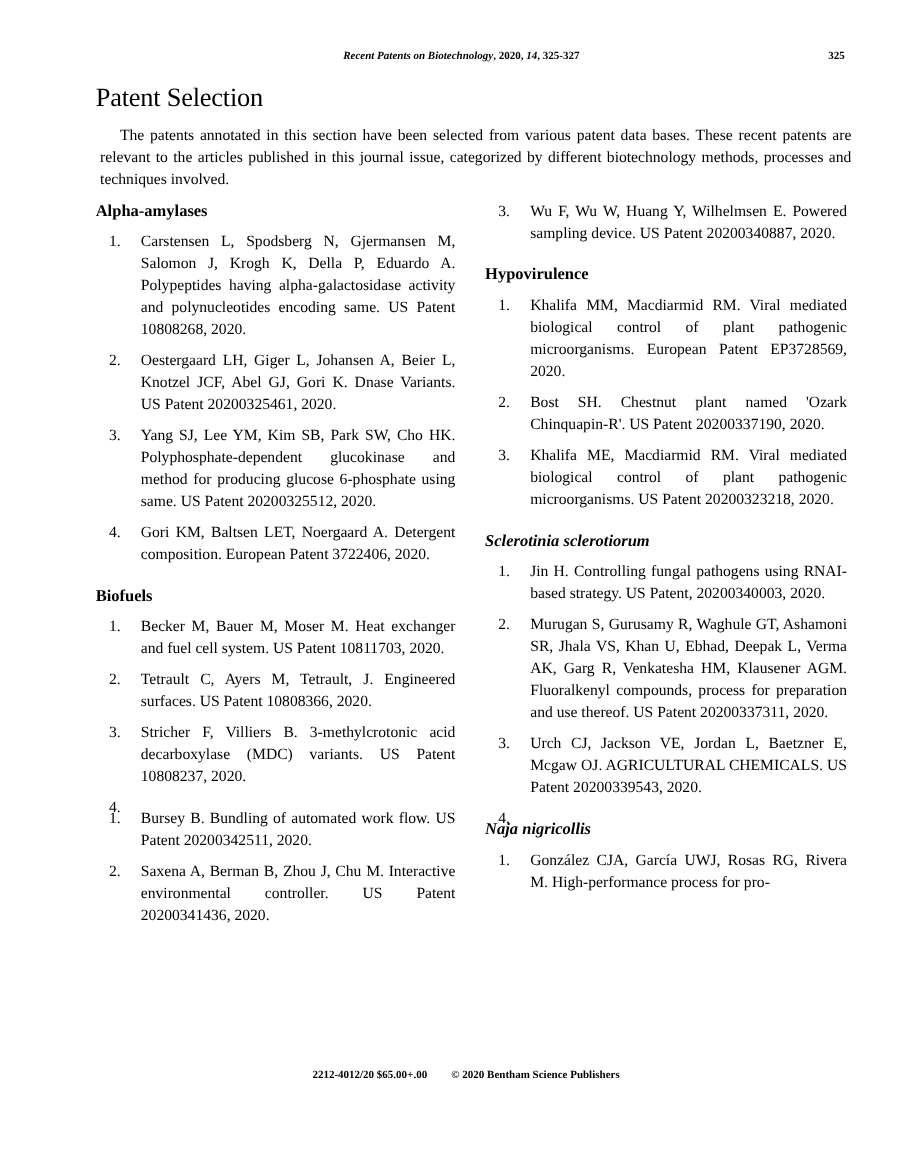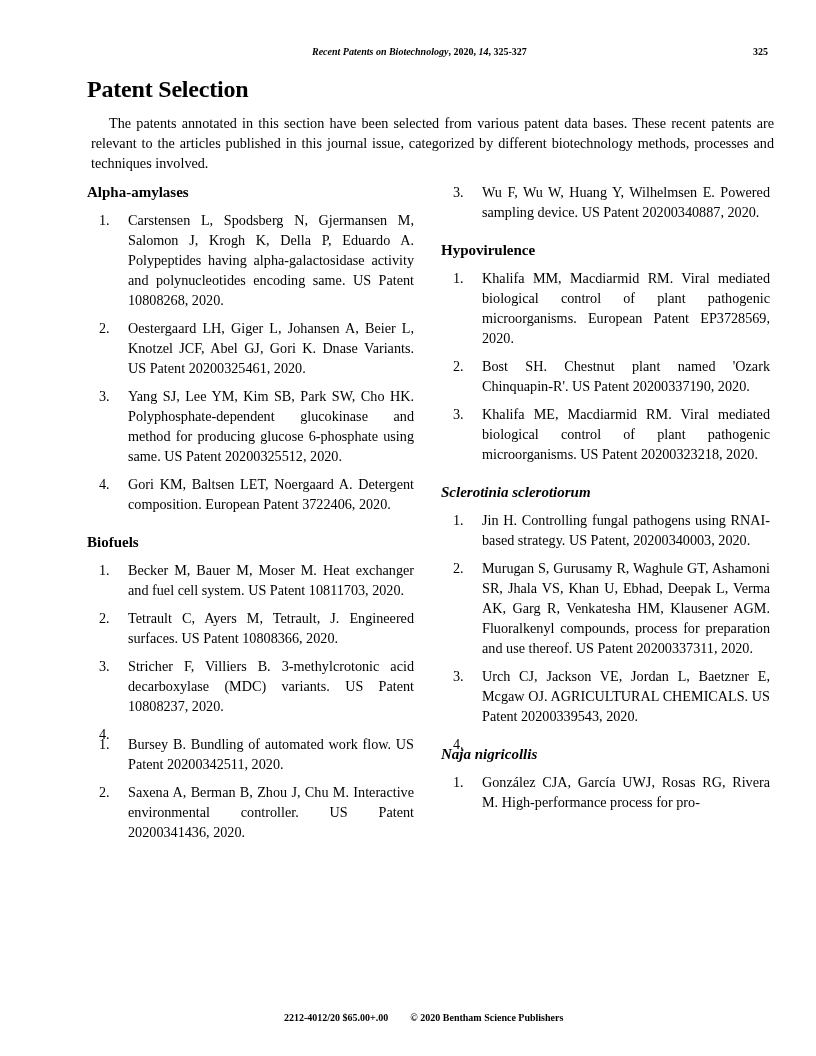--- a/index.html
+++ b/index.html
@@ -9,21 +9,21 @@
     }
     .running-head {
       position: absolute; top: 46px; left: 312px; right: 48px;
       font-size: 10px; font-weight: bold; display: flex; justify-content: space-between;
     }
     .running-head .journal { font-style: italic; }
     .running-head .journal .vol { font-style: italic; }
     .running-head .journal .plain { font-style: normal; }
     .page-title {
       position: absolute; top: 76px; left: 87px;
-      font-size: 24px; font-weight: bold; margin: 0; letter-spacing: -0.2px;
+      font-size: 24px; font-weight: normal; margin: 0; letter-spacing: -0.2px;
     }
     .intro {
       position: absolute; top: 109px; left: 87px; width: 683px;
       font-size: 14.2px; line-height: 20px; text-align: justify; text-indent: 18px; margin: 4px;
     }
     .col {
       position: absolute; top: 182px; width: 327px;
       font-size: 14.2px; line-height: 20px;
     }
     .col-left { left: 87px; }
@@ -33,21 +33,21 @@
     }
     .section-heading.italic { font-style: italic; }
     .section { margin-bottom: 18px; }
     ol.refs { list-style: none; margin: 0; padding: 0; }
     ol.refs li {
       position: relative; padding-left: 41px; margin-bottom: 8px; text-align: justify;
     }
     ol.refs li .num { position: absolute; left: 12px; top: 0; }
     .footer {
       position: absolute; top: 972px; left: 284px; font-size: 10px; font-weight: bold;
-      display: flex; gap: 22px; margin-top: 40px;
+      display: flex; gap: 22px;
     }
   </style>
 </head>
 <body>
 
 <div class="running-head">
   <span class="journal"><span>Recent Patents on Biotechnology</span><span class="plain">, 2020, </span><span class="vol">14</span><span class="plain">, 325-327</span></span>
   <span>325</span>
 </div>
 

